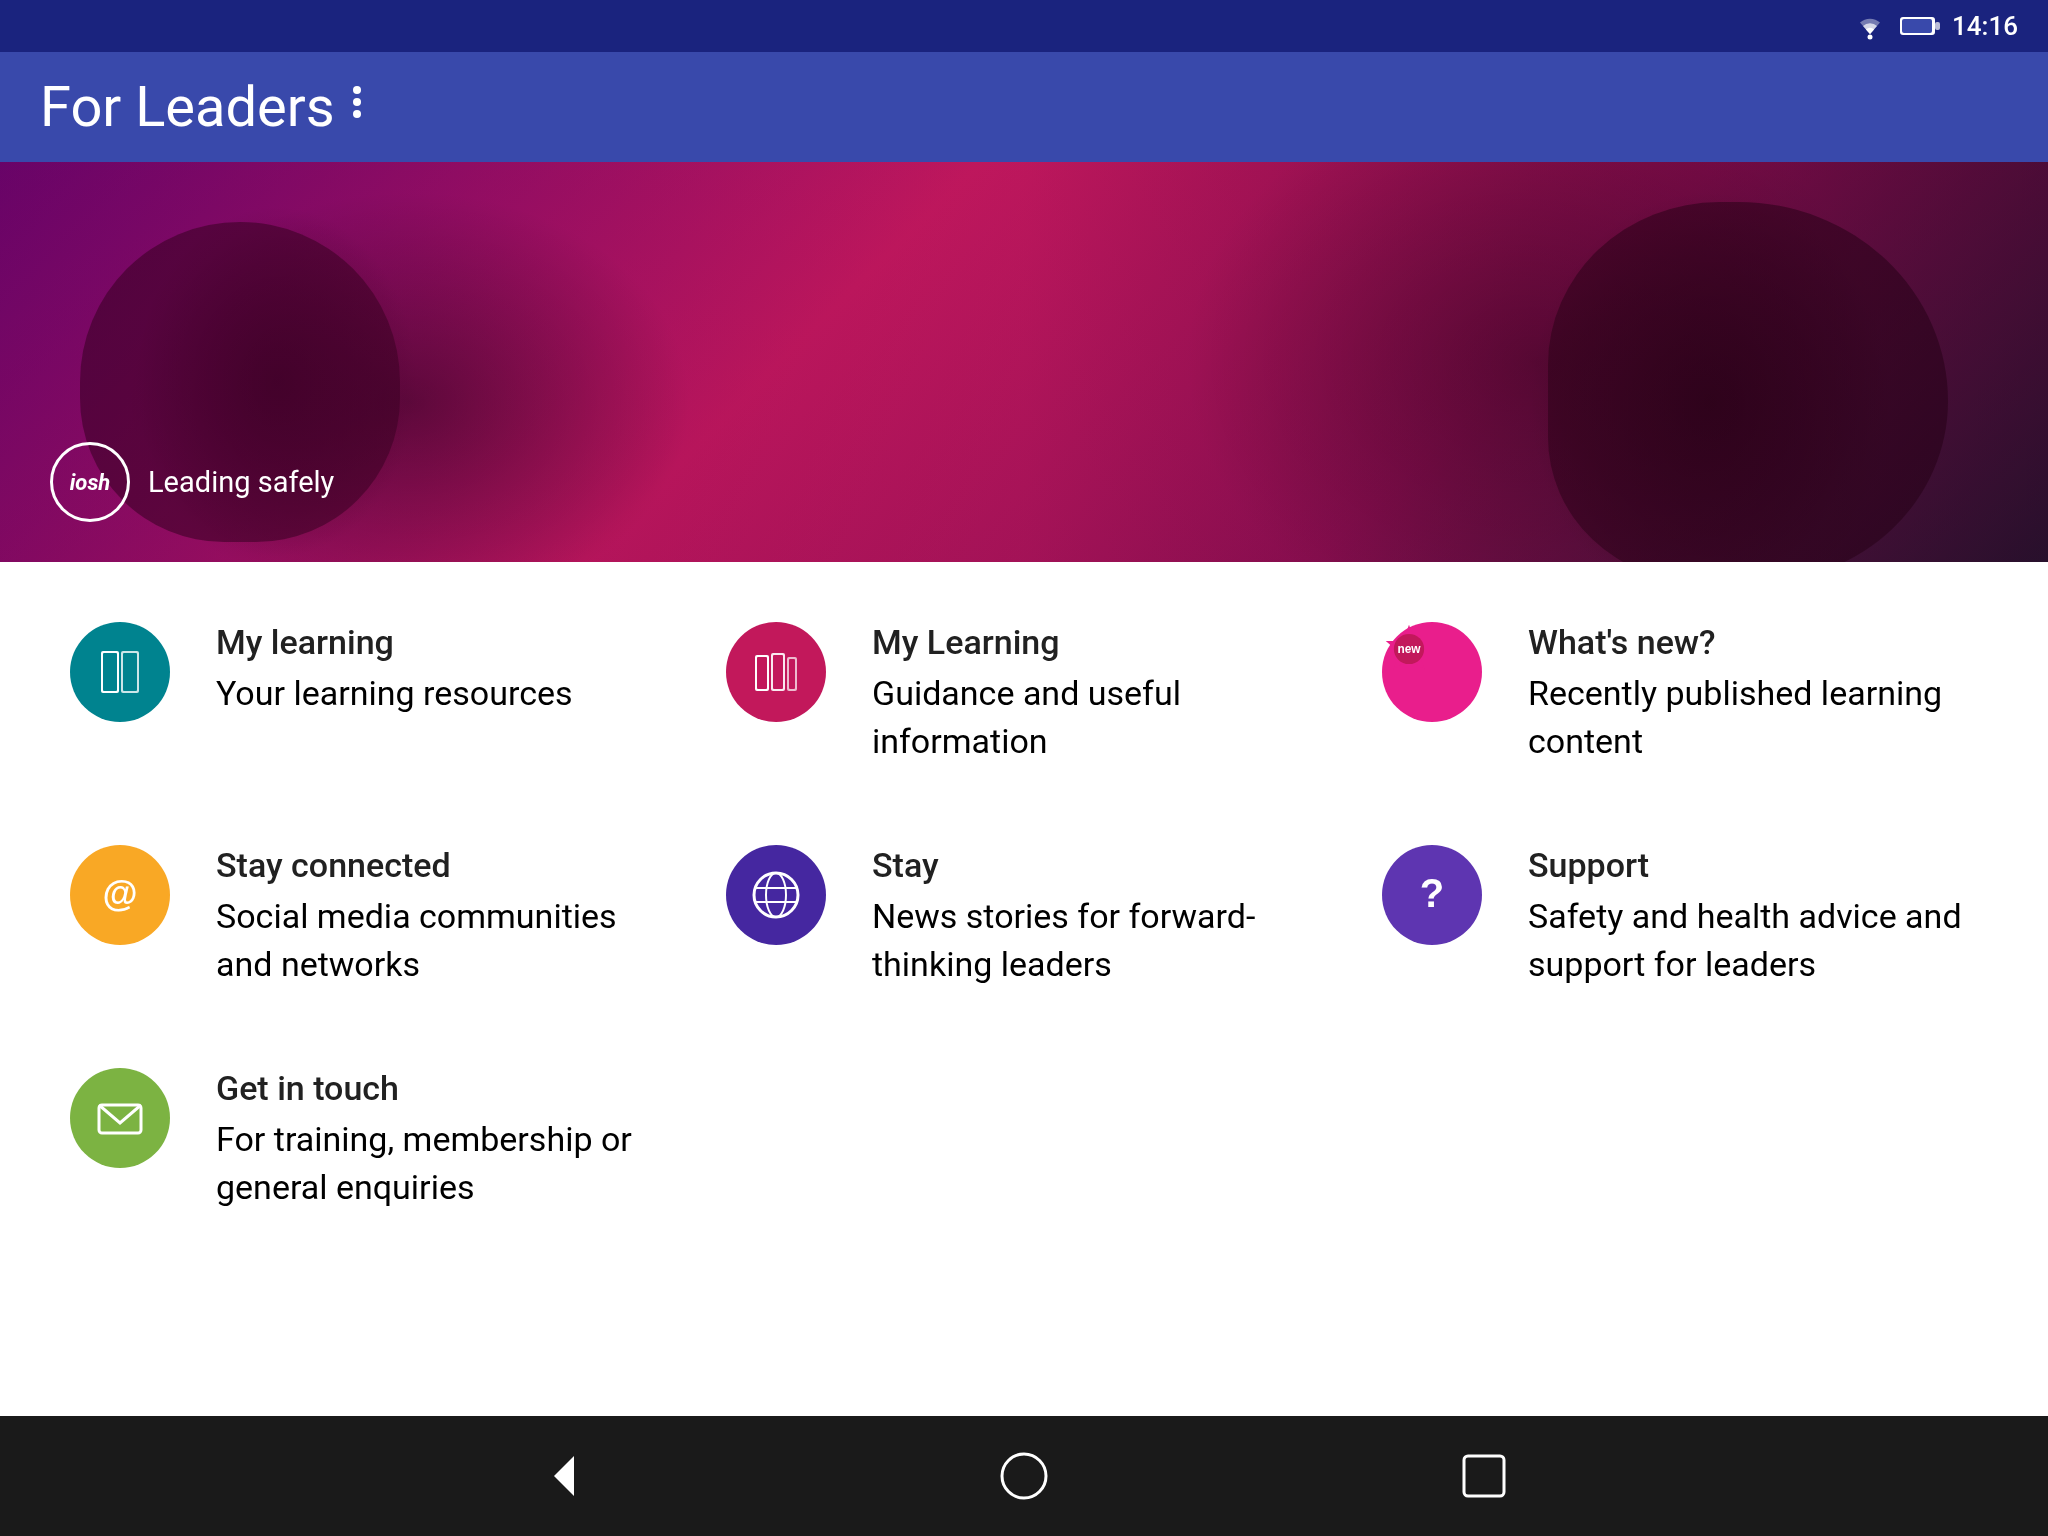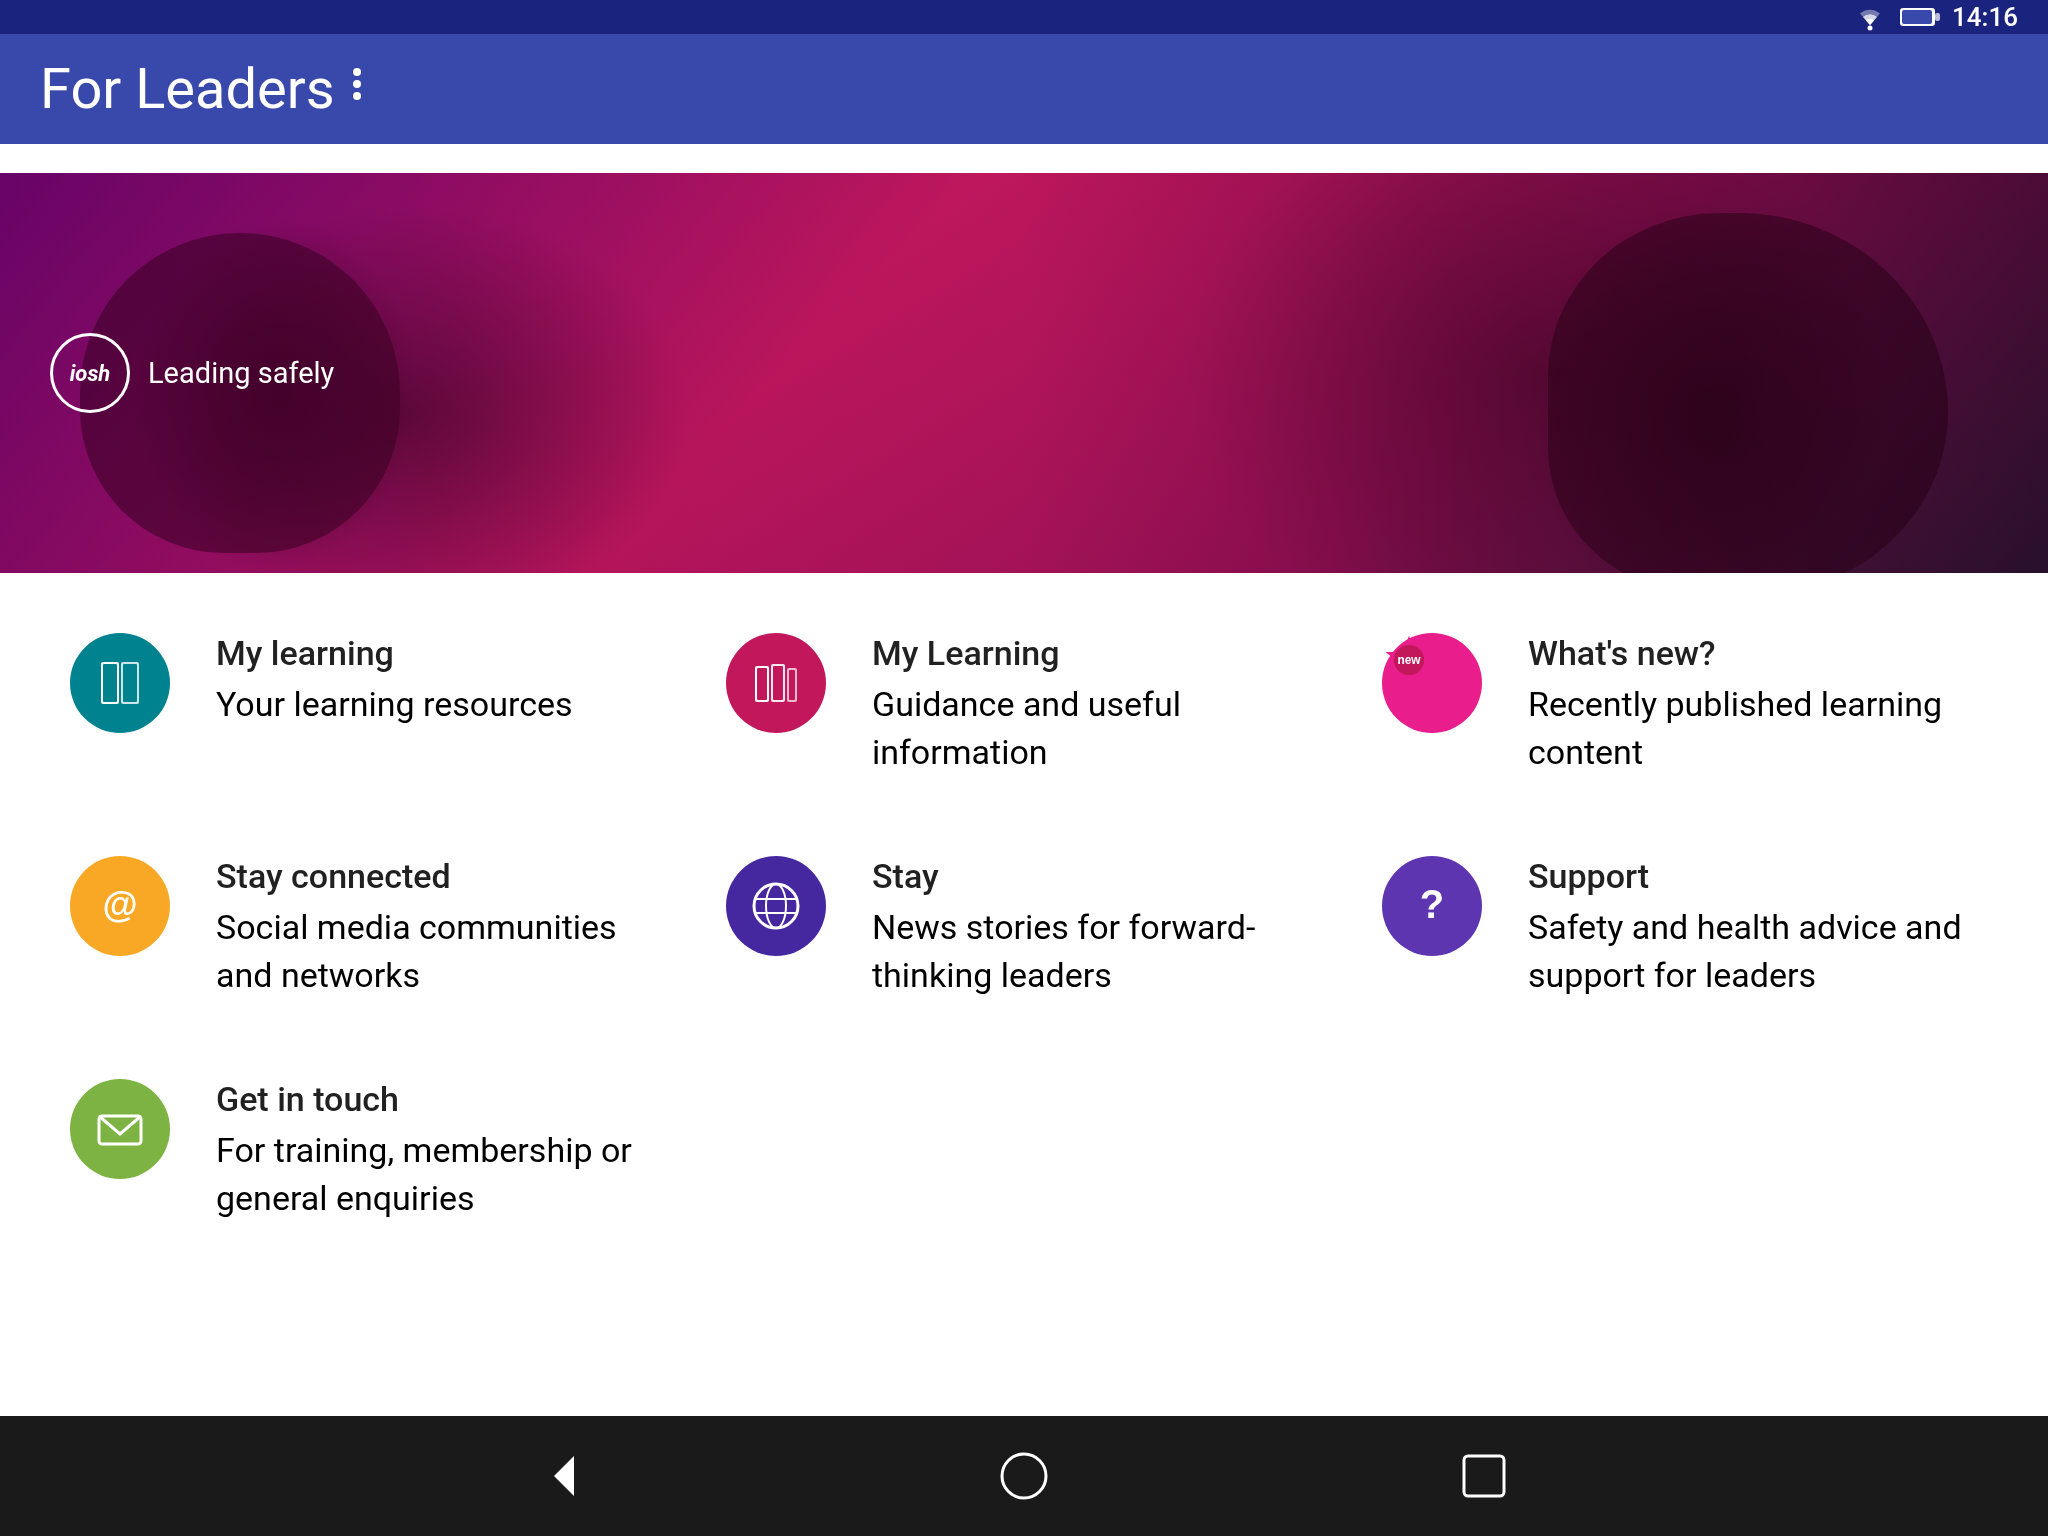--- a/index.html
+++ b/index.html
@@ -1,21 +1,21 @@
 <!DOCTYPE html>
 <html><head>
   <meta charset="utf-8">
   <style>
     * { margin: 0; padding: 0; box-sizing: border-box; }
     body { font-family: 'Roboto', Arial, sans-serif; background: #fff; width: 2048px; height: 1536px; overflow: hidden; }
 
     
     .status-bar {
       background: #1a237e;
-      height: 34px;
+      height: 52px;
       display: flex;
       align-items: center;
       justify-content: flex-end;
       padding: 0 30px;
       gap: 16px;
     }
     .status-bar-icons {
       display: flex;
       align-items: center;
       gap: 12px;
@@ -46,23 +46,22 @@
     }
 
     
     .hero-banner {
       width: 100%;
       height: 400px;
       background: linear-gradient(135deg, #6a0572 0%, #c2185b 40%, #880e4f 70%, #1a1a2e 100%);
       position: relative;
       overflow: hidden;
       display: flex;
-      align-items: center;
+      align-items: flex-end;
       padding: 40px 50px;
-      margin-top: 29px;
     }
     .hero-banner::before {
       content: '';
       position: absolute;
       inset: 0;
       background: 
         radial-gradient(ellipse 400px 300px at 20% 60%, rgba(0,0,0,0.5) 0%, transparent 70%),
         radial-gradient(ellipse 500px 400px at 75% 50%, rgba(0,0,0,0.4) 0%, transparent 70%);
     }
     .hero-face-left {

